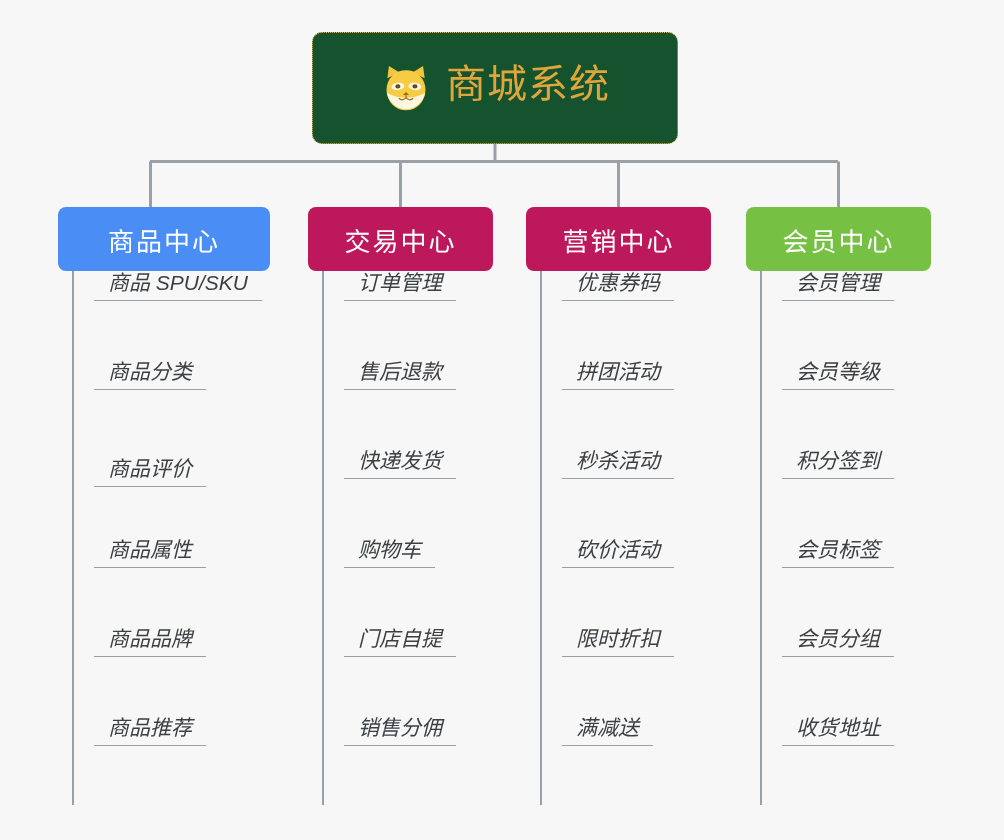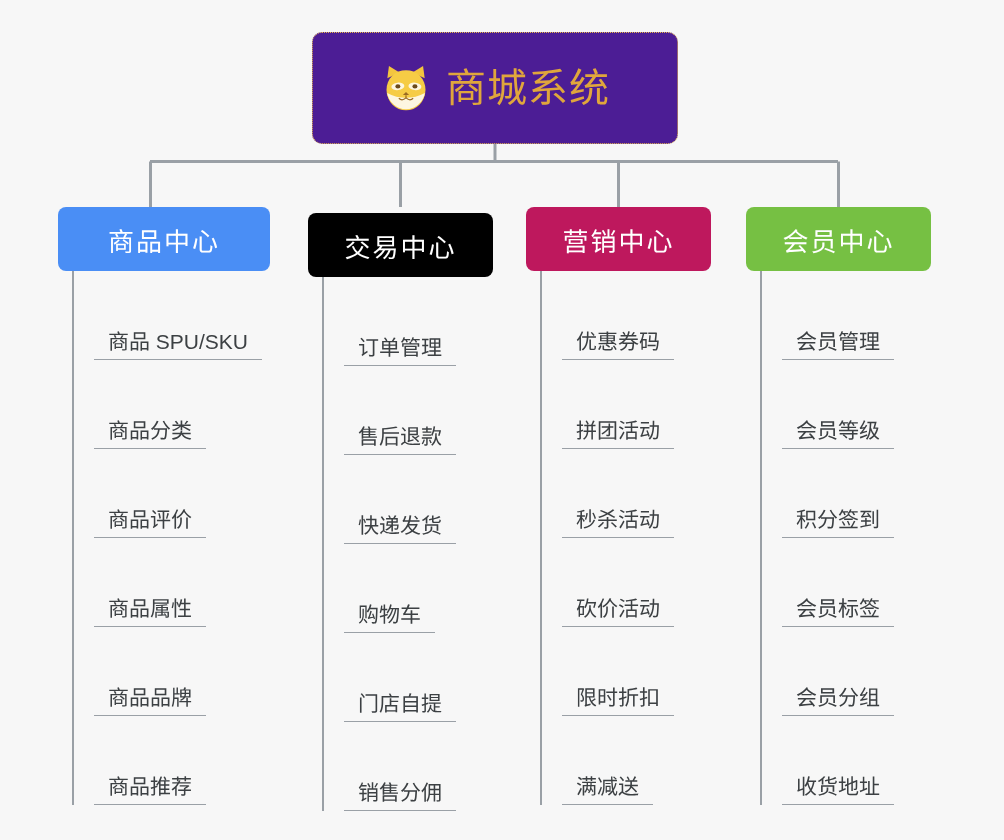--- a/index.html
+++ b/index.html
@@ -81,21 +81,22 @@
   }
 
   .leaves {
     position: relative;
     margin-top: 0;
   }
   .leaf {
     position: relative;
     height: 89px;
     display: flex;
-    align-items: flex-end;
+    align-items: flex-start;
+    font-style: italic;
   }
   .leaf-inner {
     display: inline-block;
     margin-left: 36px;
     padding: 0 14px 5px 14px;
     border-bottom: 1.5px solid #9aa0a6;
     font-size: 21px;
     color: #3c4043;
     line-height: 1.15;
     white-space: nowrap;
@@ -133,21 +134,21 @@
 
       <path d="M150,161.5 L838,161.5"></path>
 
       <path d="M150.5,161.5 L150.5,207"></path>
       <path d="M400.5,161.5 L400.5,207"></path>
       <path d="M618.5,161.5 L618.5,207"></path>
       <path d="M838.5,161.5 L838.5,207"></path>
     </g>
   </svg>
 
-  <div class="root-node" style="background: #4c1d95; border-color: rgb(234, 184, 78);">
+  <div class="root-node" style="background: #14532d; border-color: rgb(234, 184, 78); font-family: Liberation Mono, monospace;">
     <svg class="root-icon" viewBox="0 0 64 64" aria-hidden="true">
 
       <path d="M9 20 L11 5 L24 13 Z" fill="#f3c53f"></path>
       <path d="M55 20 L53 5 L40 13 Z" fill="#f3c53f"></path>
 
       <ellipse cx="32" cy="34" rx="24" ry="24" fill="#f6cc45"></ellipse>
 
       <path d="M8.5 36 A23.8 23.8 0 0 0 55.5 36 A23.5 23.5 0 0 1 8.5 36 Z" fill="#f6cc45"></path>
       <path d="M32 58 A24 24 0 0 0 55.2 38 Q44 44 32 44 Q20 44 8.8 38 A24 24 0 0 0 32 58 Z" fill="#fdf6e0"></path>
 
@@ -187,21 +188,21 @@
       <div class="leaf">
           <span class="leaf-inner" style="border-bottom-color: rgb(154, 160, 166);">商品品牌</span>
         </div>
       <div class="leaf">
           <span class="leaf-inner" style="border-bottom-color: rgb(154, 160, 166);">商品推荐</span>
         </div>
     </div>
   </div>
 
   <div class="column col-1">
-    <div class="cat-box" style="background: #000000; margin-top: 6px;">
+    <div class="cat-box" style="background: #be185d;">
       <span>交易中心</span>
     </div>
     <div class="leaves">
       <div class="spine" style="background: rgb(154, 160, 166);"></div>
       <div class="leaf">
           <span class="leaf-inner" style="border-bottom-color: rgb(154, 160, 166);">订单管理</span>
         </div>
       <div class="leaf">
           <span class="leaf-inner" style="border-bottom-color: rgb(154, 160, 166);">售后退款</span>
         </div>

